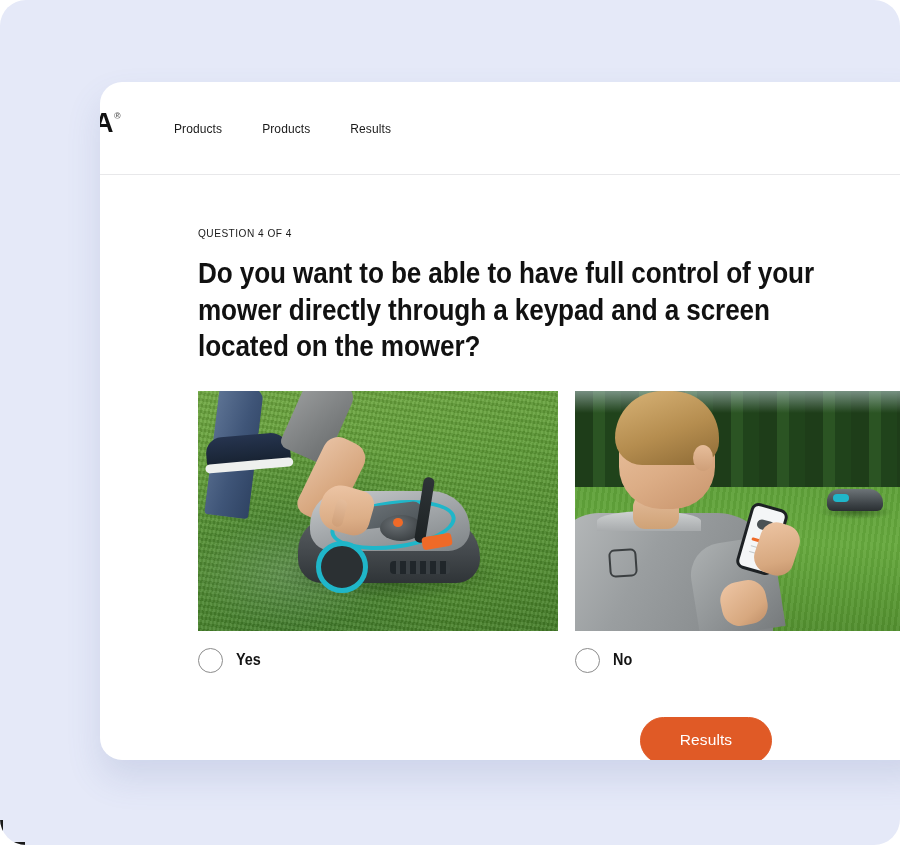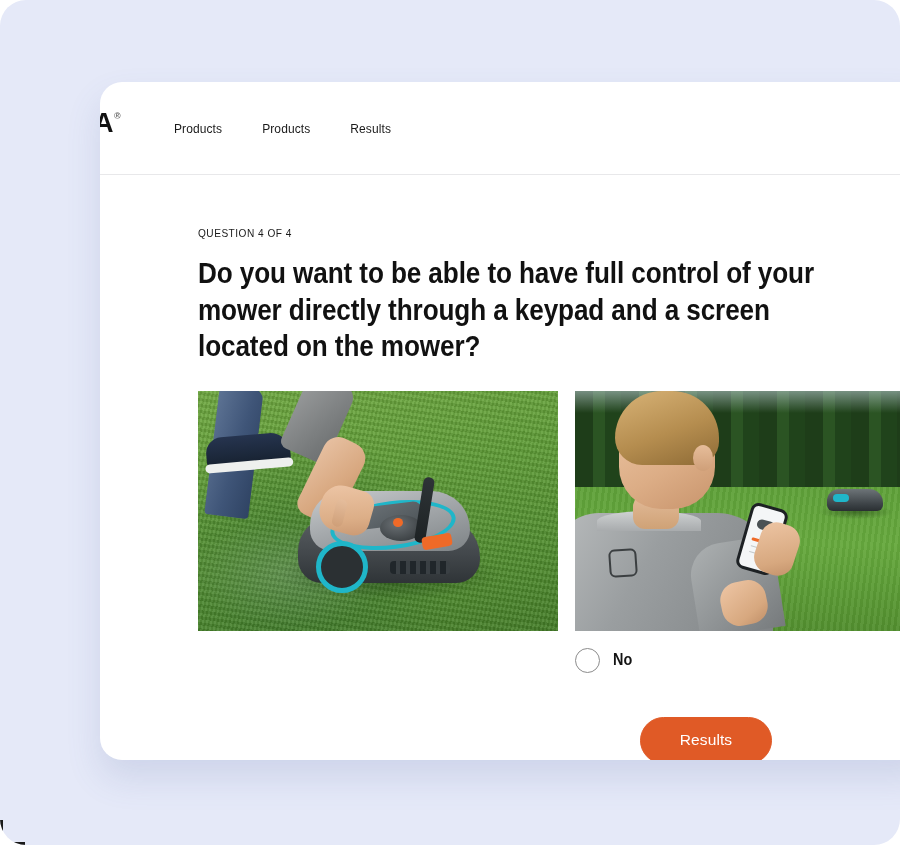--- a/index.html
+++ b/index.html
@@ -547,20 +547,24 @@
               <div class="panel"></div>
               <div class="dial"></div>
               <div class="dialDot"></div>
               <div class="antenna"></div>
               <div class="wheel"></div>
               <div class="stripeOrange"></div>
               <div class="vent"></div>
             </div>
             <div class="hand"></div>
             <div class="finger"></div>
+          </div>
+          <div class="radio-row">
+            <div class="radio"></div>
+            <div class="radio-label">Yes</div>
           </div>
         </div>
 
         <div class="option">
           <div class="thumb">
             <div class="lawnB">
               <div class="hedge"></div>
               <div class="hedgeTop"></div>
               <div class="grass"></div>
               <div class="farShadow"></div>

